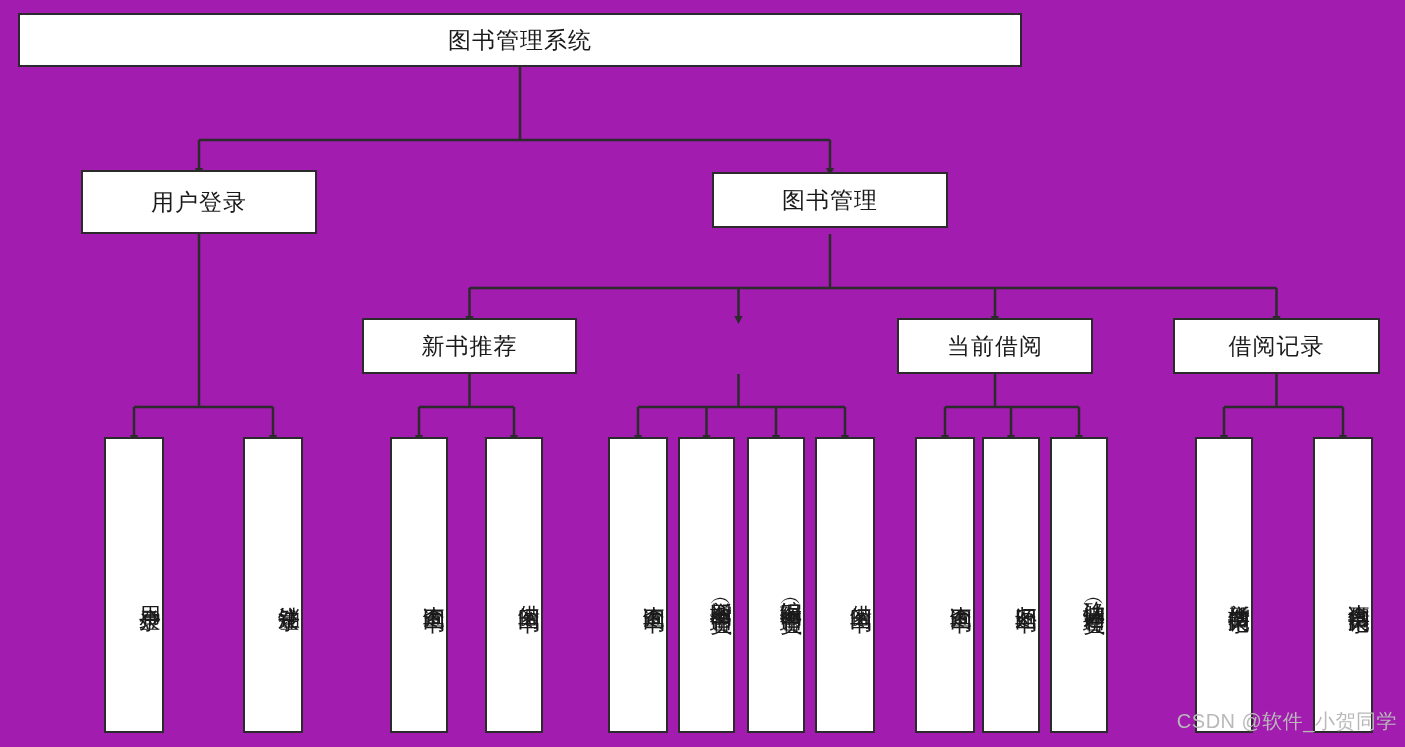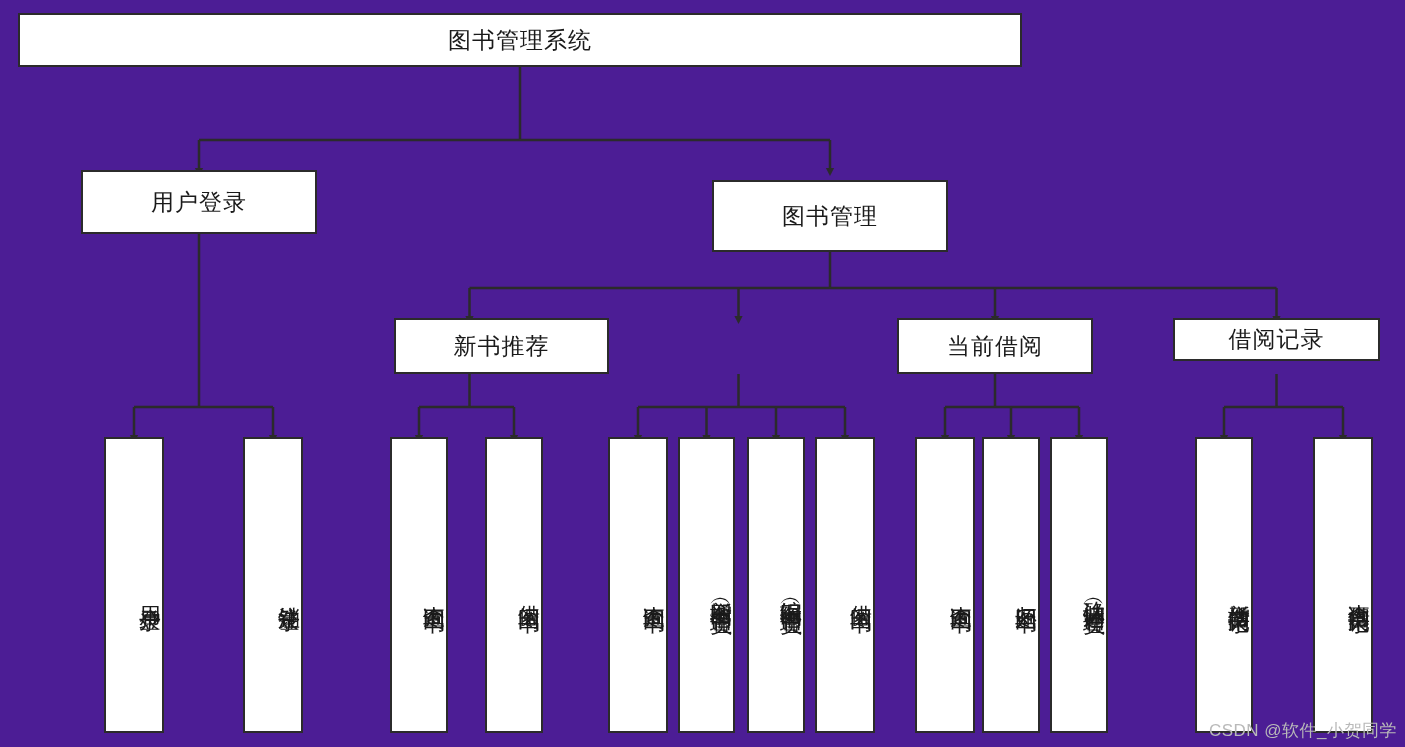--- a/index.html
+++ b/index.html
@@ -1,21 +1,21 @@
 <!DOCTYPE html>
 <html><head>
 <meta charset="utf-8">
 <style>
   html,body{margin:0;padding:0;background:#ffffff;}
   body{font-family:"Liberation Sans","DejaVu Sans",sans-serif;}
   #canvas{
     position:relative;
     width:1405px;
     height:747px;
-    background:#4c1d95;
+    background:#a21caf;
     overflow:hidden;
   }
   svg#edges{
     position:absolute;
     left:0; top:0;
     width:1405px; height:747px;
     pointer-events:none;
   }
   .node{
     position:absolute;
@@ -43,22 +43,22 @@
   }
   .node.vert span{
     writing-mode:vertical-rl;
     text-orientation:upright;
     display:block;
     white-space:nowrap;
   }
   #watermark{
     position:absolute;
     right:8px;
-    bottom:5px;
-    font-size:17px;
+    bottom:12px;
+    font-size:20px;
     color:#b9b9b9;
     letter-spacing:0.5px;
     white-space:nowrap;
     user-select:none;
   }
 </style>
 </head>
 <body>
 
 <div id="canvas">
@@ -106,31 +106,31 @@
       </g>
   </svg>
 
   <div class="node horiz" style="left: 18px; top: 13px; width: 1004px; height: 54px;">
       <span>图书管理系统</span>
     </div>
 
   <div class="node horiz" style="left: 81px; top: 170px; width: 236px; height: 64px;">
       <span>用户登录</span>
     </div>
-  <div class="node horiz" style="left: 712px; top: 180px; width: 236px; height: 72px;">
+  <div class="node horiz" style="left: 712px; top: 172px; width: 236px; height: 56px;">
       <span>图书管理</span>
     </div>
 
-  <div class="node horiz" style="left: 362px; top: 318px; width: 215px; height: 56px; margin-left: 32px;">
+  <div class="node horiz" style="left: 362px; top: 318px; width: 215px; height: 56px;">
       <span>新书推荐</span>
     </div>
   <div class="node horiz" style="left: 897px; top: 318px; width: 196px; height: 56px; text-align: center;">
       <span>当前借阅</span>
     </div>
-  <div class="node horiz" style="left: 1173px; top: 318px; width: 207px; height: 43px;">
+  <div class="node horiz" style="left: 1173px; top: 318px; width: 207px; height: 56px;">
       <span>借阅记录</span>
     </div>
 
   <div class="node vert" style="left: 104px; top: 437px; width: 60px; height: 296px;">
       <span>用户登录</span>
     </div>
   <div class="node vert" style="left: 243px; top: 437px; width: 60px; height: 296px;">
       <span>注销登录</span>
     </div>
 

